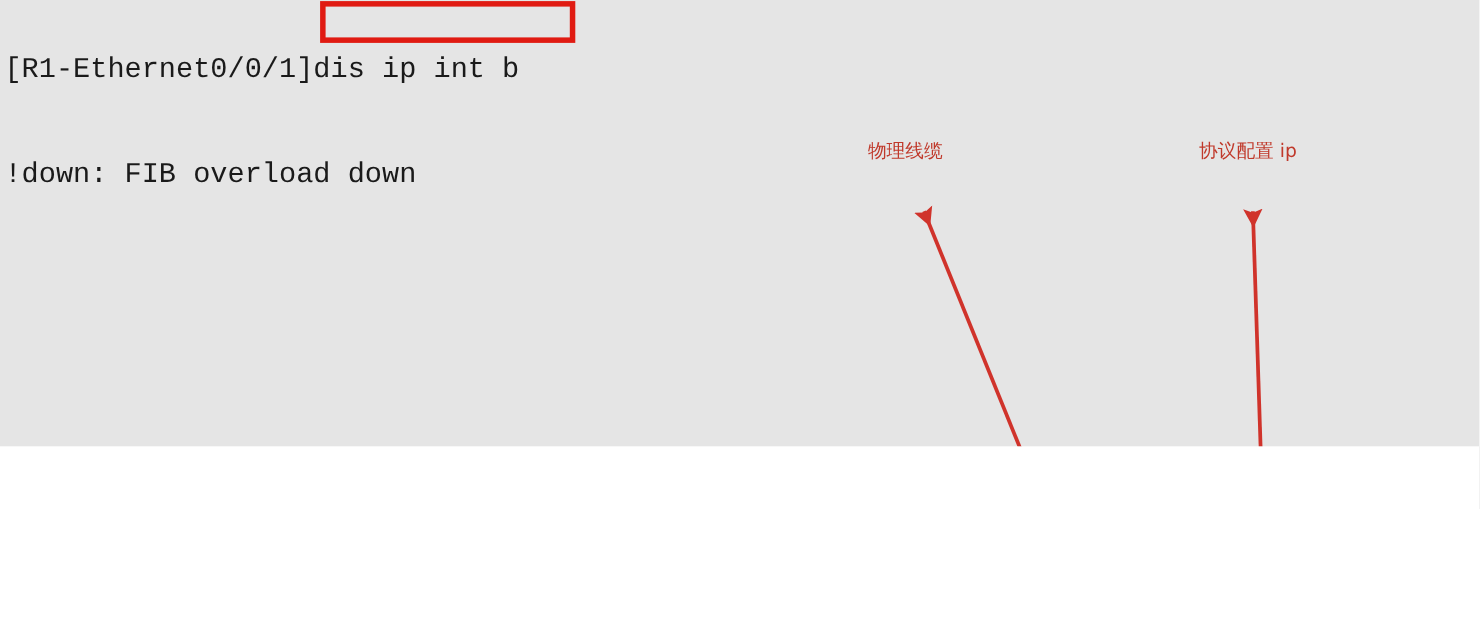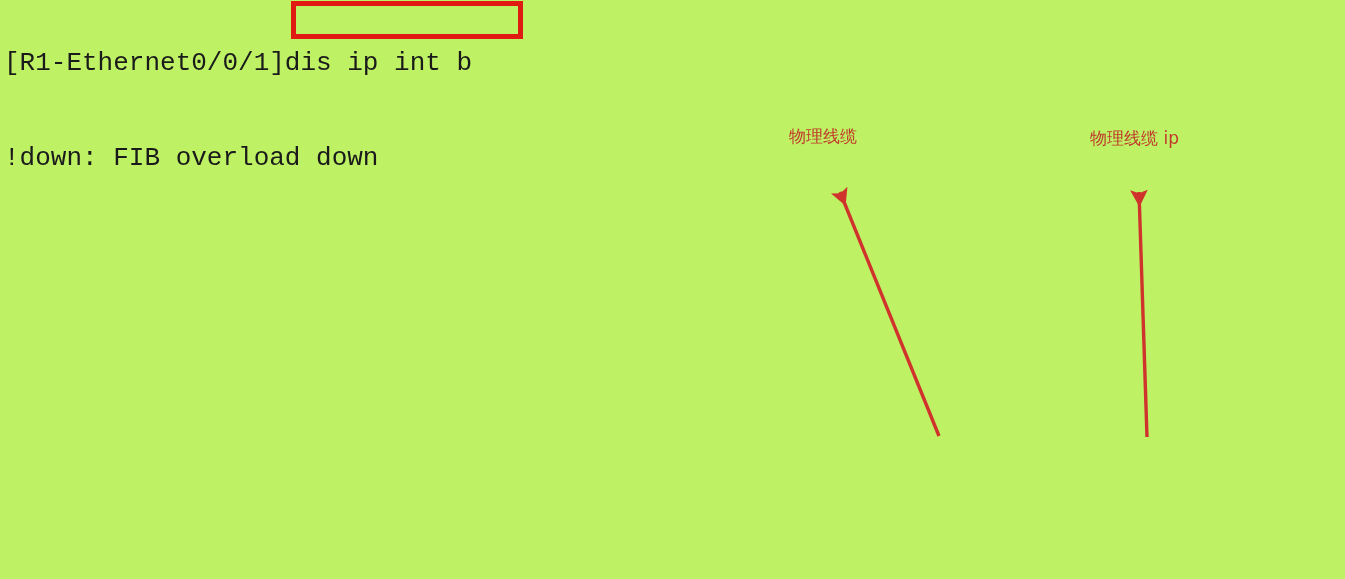--- a/index.html
+++ b/index.html
@@ -7,22 +7,22 @@
     margin: 0;
     padding: 0;
     background: #ffffff;
   }
   body {
     font-family: "Liberation Mono", "DejaVu Sans Mono", monospace;
   }
   #screen {
     position: relative;
     width: 1345px;
-    height: 579px;
-    background: #bef264;
+    height: 406px;
+    background: #e5e5e5;
     overflow: hidden;
   }
 
   
   .term {
     position: absolute;
     left: 4px;
     top: 0px;
     width: 1341px;
     font-family: "Liberation Mono", "DejaVu Sans Mono", monospace;
@@ -51,21 +51,21 @@
     pointer-events: none;
   }
   .anno-label {
     position: absolute;
     color: #c0392b;
     font-family: "DejaVu Sans", "Liberation Sans", sans-serif;
     font-size: 17px;
     line-height: 20px;
     white-space: nowrap;
   }
-  #anno-label-physical { left: 789px; top: 128px; font-family: Liberation Mono, monospace; }
+  #anno-label-physical { left: 789px; top: 128px; }
   #anno-label-protocol { left: 1090px; top: 128px; }
 
   .hl-box {
     position: absolute;
     border: 5px solid #e01b12;
     background: transparent;
     box-sizing: border-box;
   }
   #cmd-highlight-box {
     left: 291px;
@@ -101,21 +101,21 @@
     
     
   </div>
 
   <div class="anno-layer">
 
     <div class="hl-box" id="cmd-highlight-box"></div>
 
     <div class="anno-label" id="anno-label-physical">物理线缆</div>
 
-    <div class="anno-label" id="anno-label-protocol">物理线缆 ip</div>
+    <div class="anno-label" id="anno-label-protocol">协议配置 ip</div>
 
     <svg class="arrows" viewBox="0 0 1345 579" xmlns="http://www.w3.org/2000/svg">
       <defs>
         <marker id="arrowheadA" markerWidth="5" markerHeight="6" refX="4.4" refY="3" orient="auto" markerUnits="strokeWidth">
           <path d="M0,3 L5,0.4 L4,3 L5,5.6 Z" fill="#d0332b"></path>
         </marker>
         <marker id="arrowheadB" markerWidth="5" markerHeight="6" refX="4.4" refY="3" orient="auto" markerUnits="strokeWidth">
           <path d="M0,3 L5,0.4 L4,3 L5,5.6 Z" fill="#d0332b"></path>
         </marker>
       </defs>

